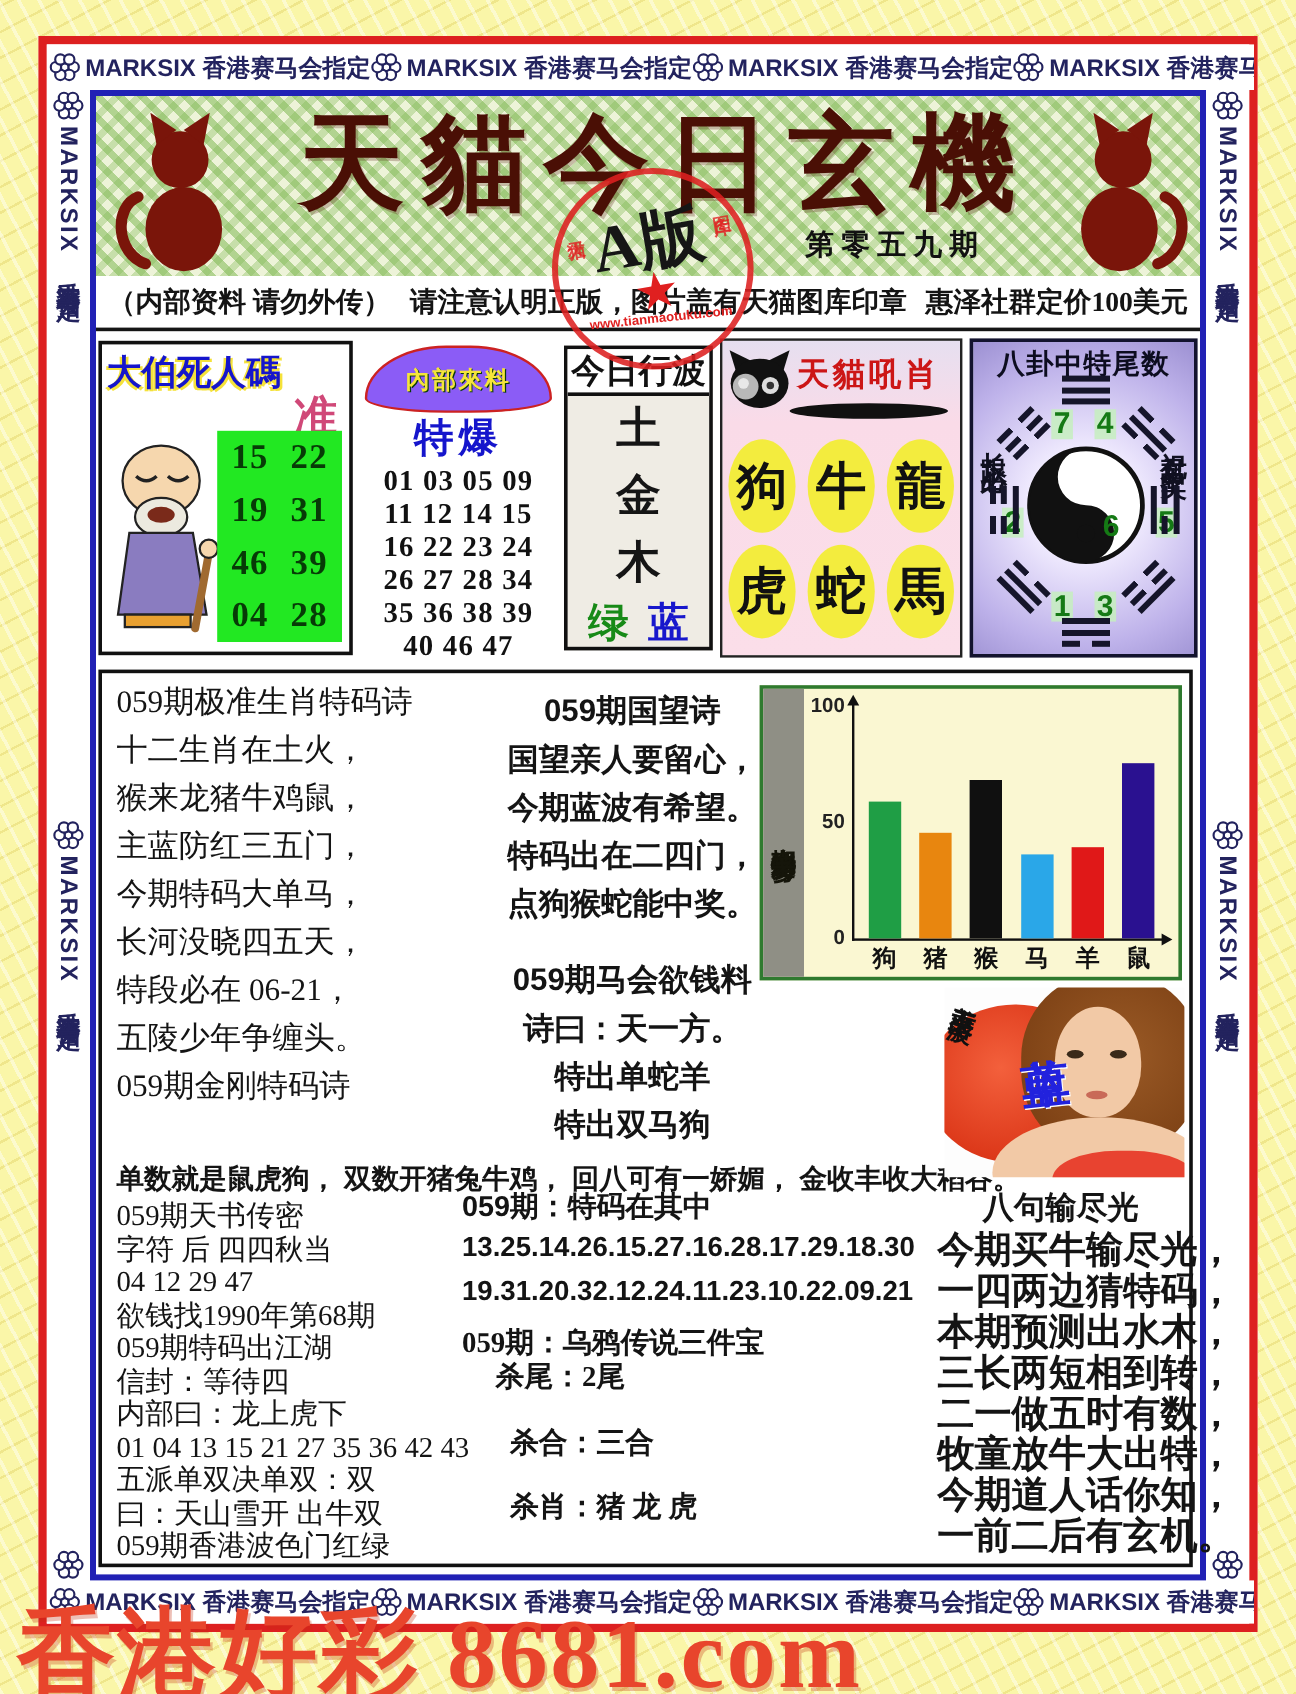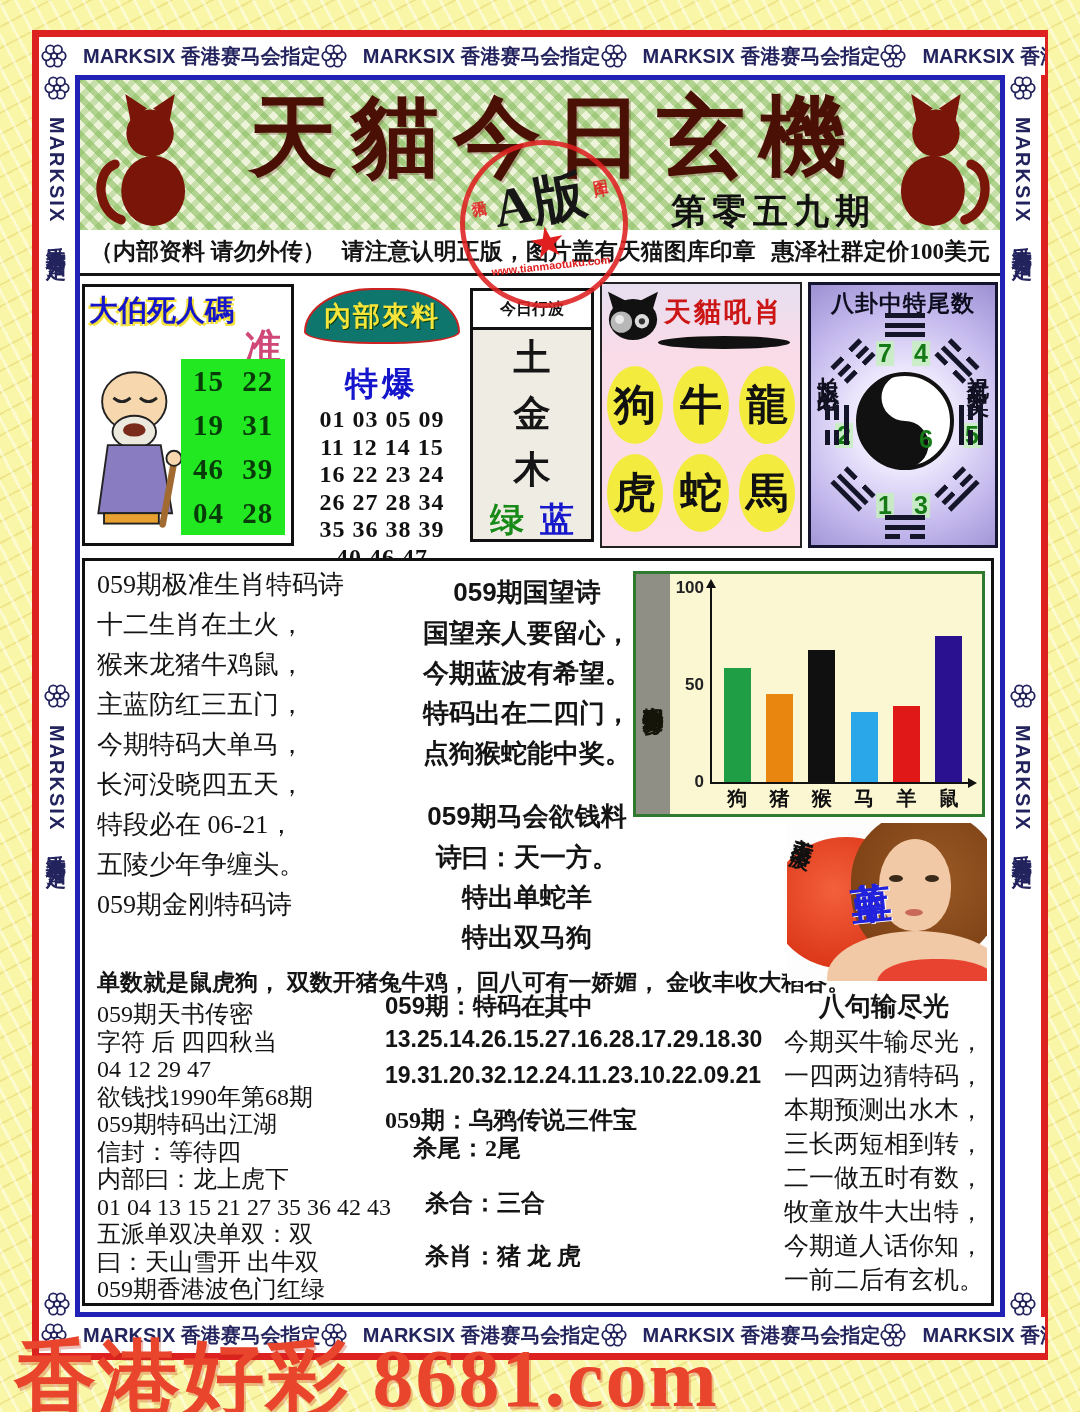--- a/index.html
+++ b/index.html
@@ -11,41 +11,41 @@
     font-family:"Liberation Sans", sans-serif;}
   
   .frame{position:absolute;left:32px;top:30px;width:1016px;height:1330px;
     background:#fff;border:7px solid #dd2020;box-sizing:border-box;}
   .strip{position:absolute;display:flex;align-items:center;justify-content:space-between;
     color:#23235e;font-weight:bold;font-size:20px;overflow:hidden;background:#fff;}
   .strip-top{left:0;top:0;width:1002px;height:38px;padding:0 2px;}
   .strip-bottom{left:0;bottom:0;width:1002px;height:36px;padding:0 2px;}
   .strip-left{left:0;top:38px;width:36px;height:1242px;flex-direction:column;}
   .strip-right{right:0;top:38px;width:36px;height:1242px;flex-direction:column;}
-  .strip-item{display:flex;align-items:center;gap:16px;white-space:nowrap;text-align:right;}
+  .strip-item{display:flex;align-items:center;gap:4px;white-space:nowrap;text-align:right;}
   .strip-left .strip-item,.strip-right .strip-item{flex-direction:column;}
   .strip-left .strip-text,.strip-right .strip-text{writing-mode:vertical-rl;letter-spacing:2px;}
   
   .blue-box{position:absolute;left:36px;top:38px;width:930px;height:1242px;
     border:5px solid #2121b5;box-sizing:border-box;background:#fff;}
   .content{position:relative;width:1022px;height:1232px;}
   
   .green-header{position:absolute;left:0;top:0;width:920px;height:150px;
     background-color:#edf3d8;
     background-image:
       repeating-linear-gradient(45deg, rgba(128,185,84,.55) 0 6px, transparent 6px 13px),
       repeating-linear-gradient(-45deg, rgba(128,185,84,.35) 0 6px, transparent 6px 13px);
     overflow:visible;}
   .masthead{position:absolute;left:100px;right:70px;top:8px;text-align:center;
     font-family:"Liberation Serif", serif;font-weight:bold;font-size:88px;line-height:100px;
     color:#4a0f05;letter-spacing:14px;text-shadow:2px 2px 0 rgba(74,15,5,.25);white-space:nowrap;}
   .cat{position:absolute;top:14px;}
   .cat-left{left:16px;}
   .cat-right{right:10px;transform:scaleX(-1);}
-  .issue{position:absolute;left:548px;top:108px;font-size:35px;font-weight:bold;color:#111;
+  .issue{position:absolute;left:548px;top:108px;font-size:24px;font-weight:bold;color:#111;
     font-family:"Liberation Serif", serif;letter-spacing:6px;padding-left:43px;}
   .stamp{position:absolute;left:380px;top:60px;width:158px;height:158px;z-index:30;
     border:5px solid rgba(221,32,32,.88);border-radius:50%;transform:rotate(-10deg);
     display:flex;flex-direction:column;align-items:center;justify-content:center;}
   .stamp-text{font-size:54px;font-weight:bold;color:#161616;font-family:"Liberation Serif", serif;line-height:50px;}
   .stamp-star{color:#e02020;font-size:42px;line-height:34px;}
   .stamp-url{color:#e02020;font-size:11px;font-weight:bold;transform:rotate(4deg);}
   .stamp-side{position:absolute;color:rgba(224,32,32,.8);font-size:15px;font-weight:bold;writing-mode:vertical-rl;}
   .stamp-side.l{left:8px;top:34px;} .stamp-side.r{right:8px;top:34px;}
   
@@ -62,33 +62,33 @@
     font-family:"Liberation Serif", serif;text-shadow:2px 2px 0 #f5e23a, -2px 2px 0 #f5e23a;}
   .dead-accurate{position:absolute;right:10px;top:36px;color:#d04878;font-size:36px;font-weight:bold;
     font-family:"Liberation Serif", serif;}
   .oldman{position:absolute;left:2px;bottom:4px;}
   .dead-grid{position:absolute;right:6px;top:72px;width:104px;bottom:8px;background:#22e822;
     display:flex;flex-direction:column;justify-content:space-around;align-items:center;}
   .dead-row{font-size:29px;font-weight:bold;color:#073b07;font-family:"Liberation Serif", serif;
     letter-spacing:1px;word-spacing:10px;white-space:nowrap;}
   
   .p-int{left:220px;top:4px;width:164px;height:262px;background:#fff;text-align:center;}
-  .int-banner{margin:4px auto 20px;width:152px;height:52px;background:#0f766e;border:2px solid #cc2222;
-    border-radius:50% 50% 50% 50% / 90% 90% 25% 25%;color:#f5e53a;font-weight:bold;font-size:27px;
+  .int-banner{margin:4px auto 2px;width:152px;height:52px;background:#8b5cf6;border:2px solid #cc2222;
+    border-radius:50% 50% 50% 50% / 90% 90% 25% 25%;color:#f5e53a;font-weight:bold;font-size:20px;
     display:flex;align-items:center;justify-content:center;letter-spacing:2px;
     font-family:"Liberation Serif", serif;text-shadow:1px 1px 0 #083a08;}
   .int-burst{font-size:33px;font-weight:bold;color:#1515cc;line-height:40px;
     font-family:"Liberation Serif", serif;letter-spacing:4px;}
   .int-rows{margin-top:2px;}
   .int-rows div{font-size:24px;font-weight:bold;color:#111;line-height:27.5px;
     font-family:"Liberation Serif", serif;letter-spacing:1px;}
   
   .p-wave{left:390px;top:8px;width:124px;height:254px;border:3px solid #111;background:#efece4;}
   .wave-head{height:36px;border-bottom:3px solid #111;background:#fff;display:flex;align-items:center;
-    justify-content:center;font-size:16px;font-weight:bold;color:#111;}
+    justify-content:center;font-size:28px;font-weight:bold;color:#111;}
   .wave-items div{text-align:center;font-size:37px;font-weight:bold;color:#151515;line-height:56px;
     font-family:"Liberation Serif", serif;}
   .wave-colors{display:flex;justify-content:center;gap:16px;font-size:34px;font-weight:bold;
     font-family:"Liberation Serif", serif;line-height:44px;}
   .wave-green{color:#178a17;} .wave-blue{color:#1717cc;}
   
   .p-roar{left:520px;top:2px;width:202px;height:266px;border:2px solid #222;
     background:linear-gradient(180deg,#e6dff0 0%,#fadbe8 26%,#fbdee9 100%);overflow:hidden;}
   .roar-head{position:relative;height:78px;}
   .roar-cat{position:absolute;left:4px;top:6px;}
@@ -159,21 +159,21 @@
   .photo .lips{position:absolute;right:64px;top:86px;width:18px;height:7px;border-radius:50%;background:#c96a58;}
   .photo .shoulder{position:absolute;right:-20px;bottom:-42px;width:180px;height:92px;border-radius:50%;background:#f2c9a6;}
   .photo .redtop{position:absolute;right:-10px;bottom:-30px;width:120px;height:52px;border-radius:45%;background:#e84330;}
   .photo .curve-text{position:absolute;left:8px;top:0px;writing-mode:vertical-rl;font-size:21px;font-weight:bold;
     color:#111;transform:rotate(16deg);letter-spacing:2px;font-family:"Liberation Serif", serif;}
   .photo .tag{position:absolute;left:56px;top:28px;writing-mode:vertical-rl;font-size:40px;font-weight:bold;
     color:#2222dd;transform:rotate(-6deg);text-shadow:1px 1px 0 #fff;line-height:44px;}
   
   .right-poem{position:absolute;left:696px;top:428px;width:206px;text-align:center;white-space:nowrap;}
   .rp-title{font-size:26px;font-weight:bold;line-height:36px;}
-  .rp-lines div{font-size:25px;font-weight:normal;line-height:34px;}
+  .rp-lines div{font-size:31px;font-weight:bold;line-height:34px;}
   
   .site-banner{position:absolute;left:14px;top:1324px;z-index:40;font-size:82px;font-weight:bold;
     color:#e8452c;font-family:"Liberation Serif", serif;letter-spacing:2px;white-space:nowrap;
     text-shadow:2px 3px 0 rgba(195,45,15,.3);}
 </style>
 </head>
 <body>
 
 <div class="canvas">
 

